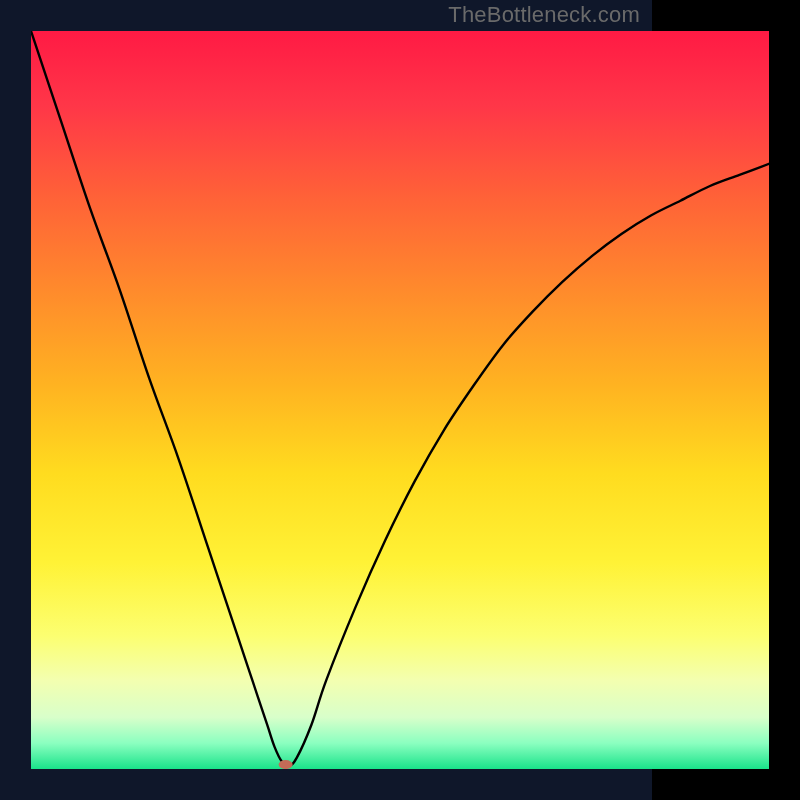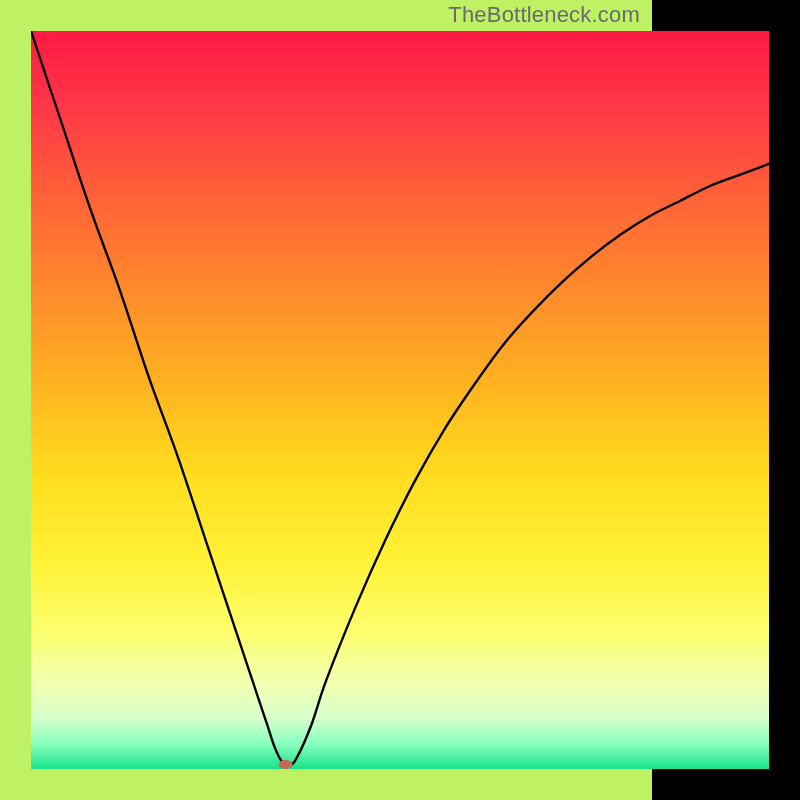--- a/index.html
+++ b/index.html
@@ -8,21 +8,21 @@
     width: 800px;
     height: 800px;
     background: #000;
     overflow: hidden;
     font-family: Arial, Helvetica, sans-serif;
   }
   .frame {
     position: relative;
     width: 652px;
     height: 800px;
-    background: #bef264;
+    background: #0f172a;
   }
   .plot {
     position: absolute;
     left: 31px;
     top: 31px;
     width: 738px;
     height: 738px;
     overflow: hidden;
   }
   .attribution {

